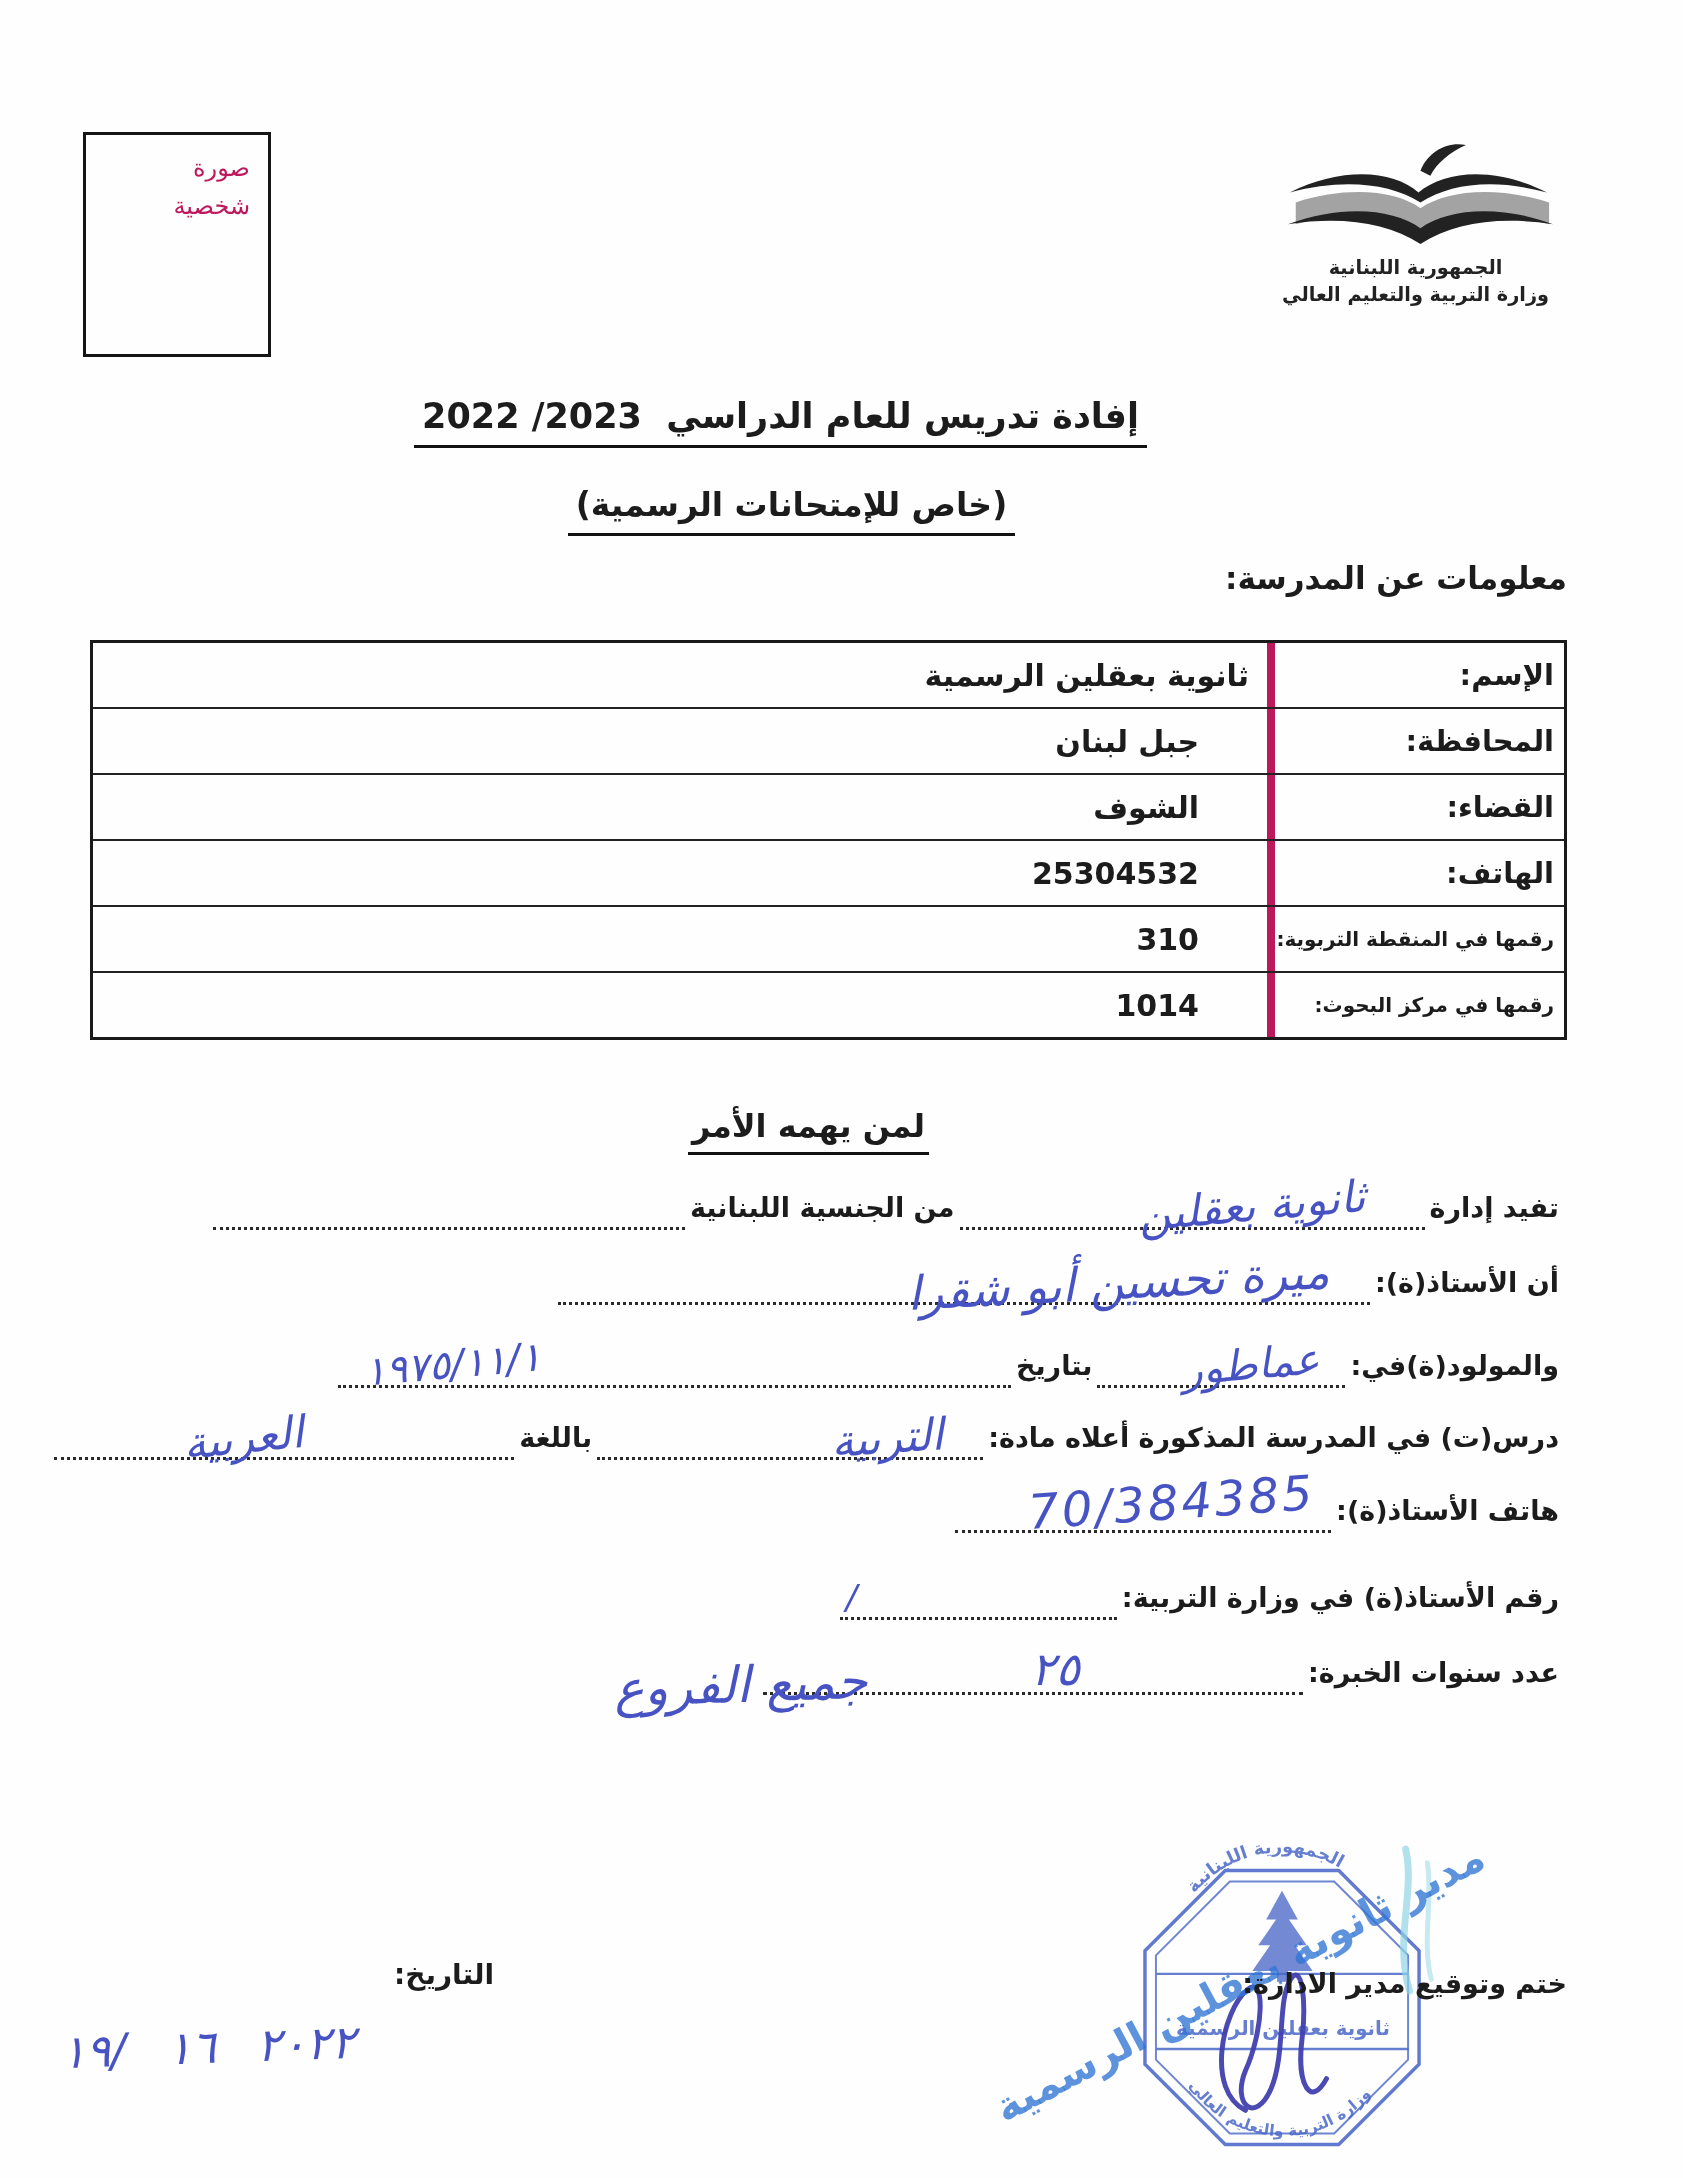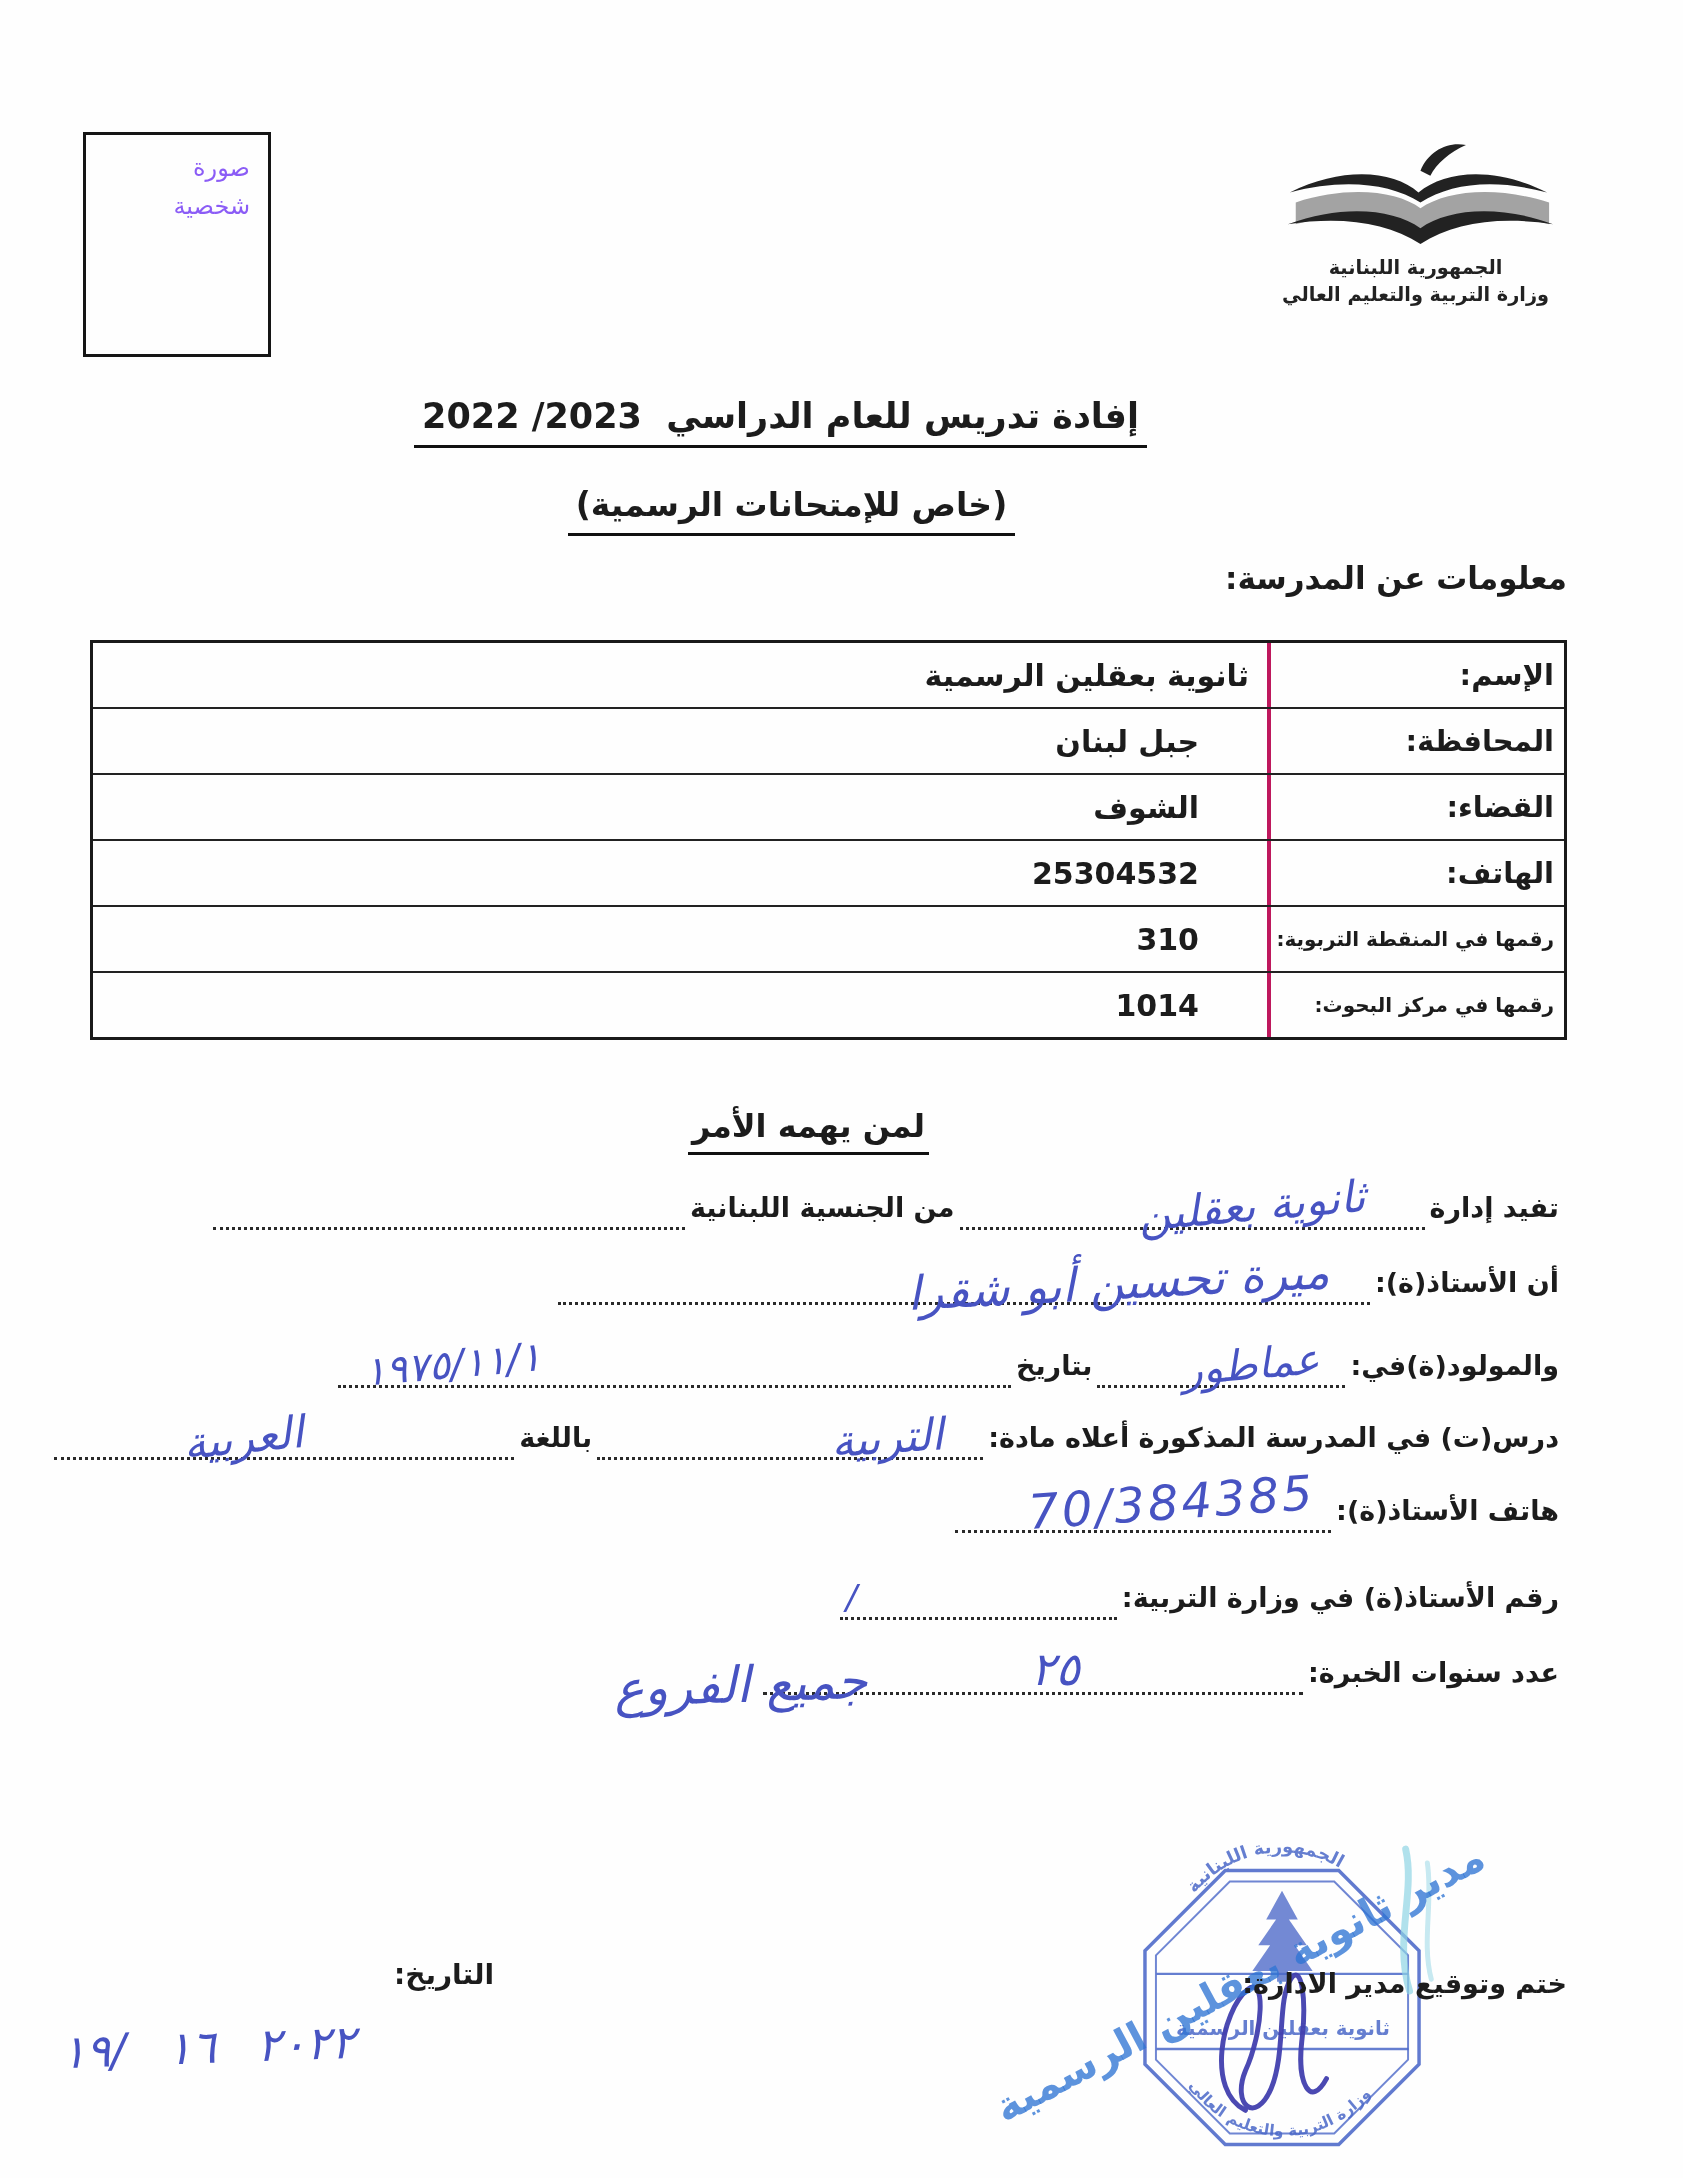--- a/index.html
+++ b/index.html
@@ -8,21 +8,21 @@
     font-family:"DejaVu Sans","Liberation Sans",sans-serif;color:#1c1c1c;
     overflow:hidden;
   }
   .abs{position:absolute;}
 
   
   .photo-box{
     left:83px;top:132px;width:188px;height:225px;
     border:3px solid #151515;box-sizing:border-box;
     direction:rtl;text-align:right;padding:14px 18px 0 0;
-    font-size:24px;line-height:38px;color:#8b5cf6;
+    font-size:24px;line-height:38px;color:#be185d;font-family:Liberation Serif, serif;
   }
 
   
   .logo-wrap{left:1259px;top:139px;width:313px;text-align:center;}
   .logo-text{direction:rtl;font-size:19.3px;font-weight:bold;line-height:1.42;color:#222;}
 
   
   .title-wrap{left:0;right:0;top:396px;text-align:center;transform:translateX(-61px);}
   .subtitle-wrap{left:0;right:0;top:485px;text-align:center;transform:translateX(-50px);}
   .underl{border-bottom:3.5px solid #111;padding:0 8px 9px 8px;}
@@ -31,21 +31,21 @@
 
   
   .school-heading{right:116px;top:560px;font-size:31px;font-weight:bold;direction:rtl;}
   .info-table{
     left:90px;top:640px;width:1477px;border:3px solid #1a1a1a;
     box-sizing:border-box;direction:rtl;background:transparent;
   }
   .trow{display:flex;height:64px;border-top:2px solid #222;align-items:stretch;}
   .trow:first-child{border-top:none;}
   .tlabel{
-    width:297px;border-left:4px solid #be185d;box-sizing:border-box;
+    width:297px;border-left:8px solid #be185d;box-sizing:border-box;
     display:flex;align-items:center;padding-right:10px;
     font-size:29px;font-weight:bold;white-space:nowrap;
   }
   .trow:nth-child(5) .tlabel,.trow:nth-child(6) .tlabel{font-size:20px;text-align:center;}
   .tvalue{
     flex:1;display:flex;align-items:center;justify-content:flex-start;
     padding-right:68px;font-size:30px;font-weight:bold;
   }
   .trow:nth-child(1) .tvalue{padding-right:18px;}
 

